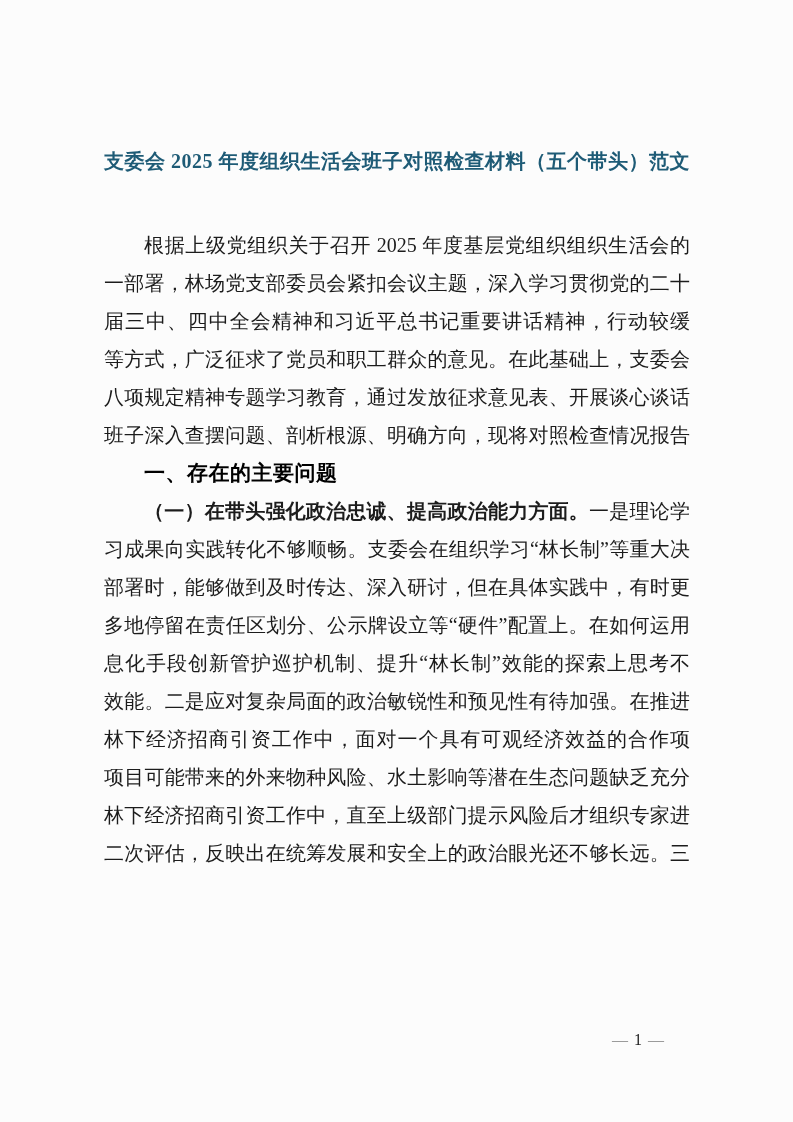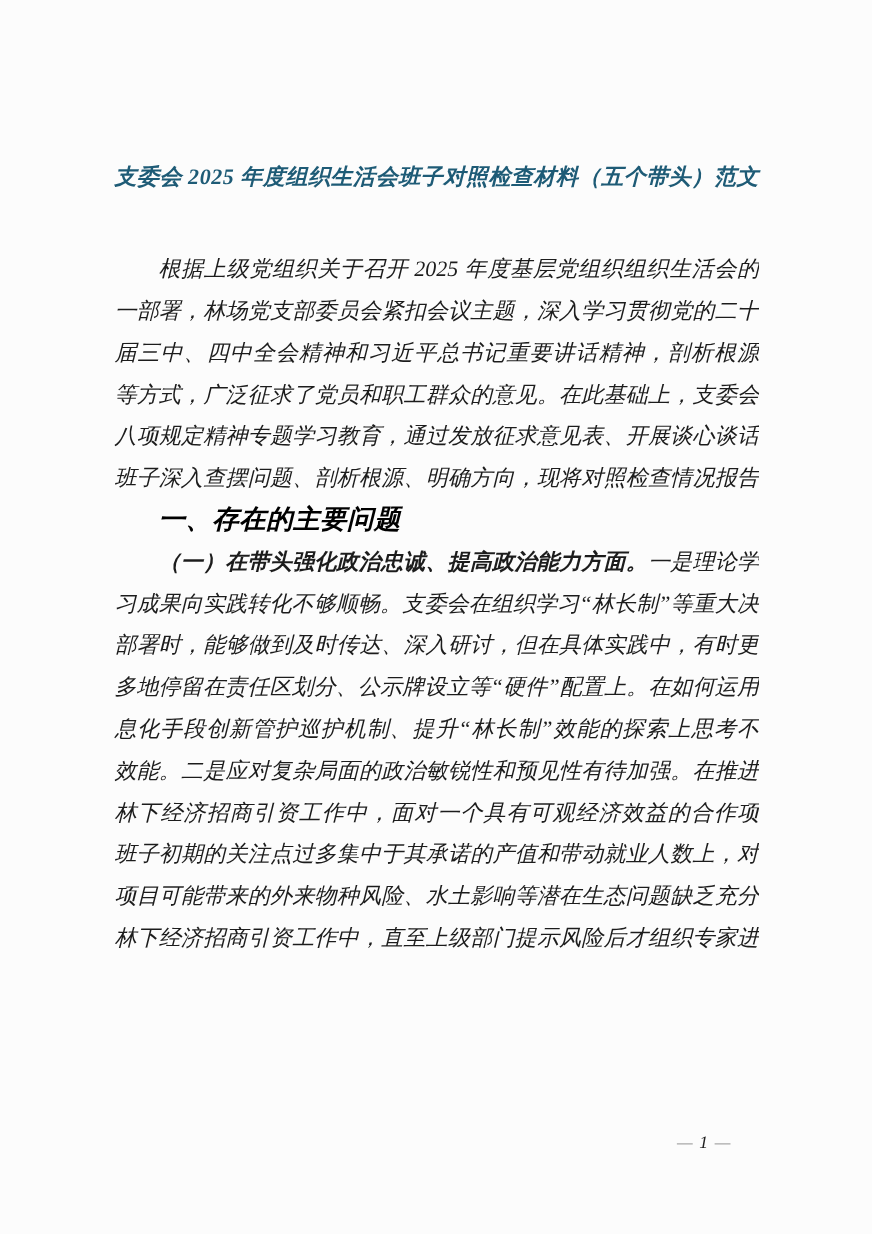--- a/index.html
+++ b/index.html
@@ -39,21 +39,21 @@
     text-align-last:justify;
     height:38px;
     overflow:hidden;
   }
   .line.indent { padding-left:40px; }
   .line.short { text-align-last:left; }
   .bold-lead { font-weight:700; }
   .section-heading {
     font-family:"Liberation Sans","DejaVu Sans",sans-serif;
     font-weight:700;
-    font-size:24px;
+    font-size:21px;
     line-height:38px;
     padding-left:40px;
     color:#000000;
     letter-spacing:0.5px;
   }
   .page-footer {
     position:absolute;
     top:1030px;
     right:123px;
     font-size:16px;
@@ -61,49 +61,49 @@
     color:#222222;
   }
   .page-footer .dash {
     color:#8a8a8a;
     padding:0 6px;
   }
 </style>
 </head>
 <body>
 
-<div class="page" style="background: rgb(252, 252, 252); font-style: italic;">
+<div class="page" style="background: rgb(252, 252, 252);">
   <div class="content">
 
     <h1 class="doc-title" style="color: rgb(30, 91, 118);">支委会 2025 年度组织生活会班子对照检查材料（五个带头）范文</h1>
 
     <div class="body-block">
 
       <div id="para1">
           <div class="line indent">根据上级党组织关于召开 2025 年度基层党组织组织生活会的统</div>
           <div class="line">一部署，林场党支部委员会紧扣会议主题，深入学习贯彻党的二十</div>
-          <div class="line">届三中、四中全会精神和习近平总书记重要讲话精神，剖析根源</div>
+          <div class="line">届三中、四中全会精神和习近平总书记重要讲话精神，行动较缓</div>
           <div class="line">等方式，广泛征求了党员和职工群众的意见。在此基础上，支委会</div>
           <div class="line">八项规定精神专题学习教育，通过发放征求意见表、开展谈心谈话</div>
           <div class="line">班子深入查摆问题、剖析根源、明确方向，现将对照检查情况报告</div>
         </div>
 
       <div class="section-heading">一、存在的主要问题</div>
 
       <div id="para2">
           <div class="line indent"><span class="bold-lead">（一）在带头强化政治忠诚、提高政治能力方面。</span><span>一是理论学</span></div>
           <div class="line">习成果向实践转化不够顺畅。支委会在组织学习“林长制”等重大决策</div>
           <div class="line">部署时，能够做到及时传达、深入研讨，但在具体实践中，有时更</div>
           <div class="line">多地停留在责任区划分、公示牌设立等“硬件”配置上。在如何运用信</div>
           <div class="line">息化手段创新管护巡护机制、提升“林长制”效能的探索上思考不深、</div>
           <div class="line">效能。二是应对复杂局面的政治敏锐性和预见性有待加强。在推进</div>
           <div class="line">林下经济招商引资工作中，面对一个具有可观经济效益的合作项目，</div>
-          <div class="line">班子初期的关注点过多集中于其承诺的产值和带动就业人数上，对</div>
           <div class="line">项目可能带来的外来物种风险、水土影响等潜在生态问题缺乏充分</div>
           <div class="line">林下经济招商引资工作中，直至上级部门提示风险后才组织专家进行</div>
+          <div class="line">二次评估，反映出在统筹发展和安全上的政治眼光还不够长远。三</div>
         </div>
 
     </div>
   </div>
 
   <div class="page-footer">
     <span class="dash">—</span><span>1</span><span class="dash">—</span>
   </div>
 </div>
 

